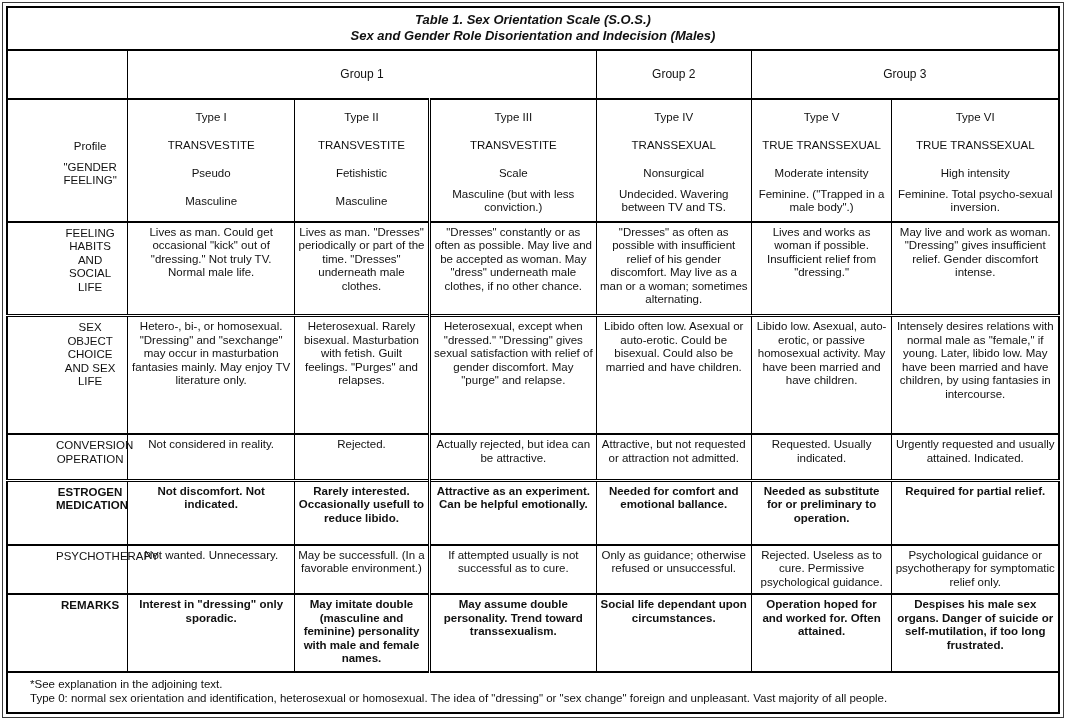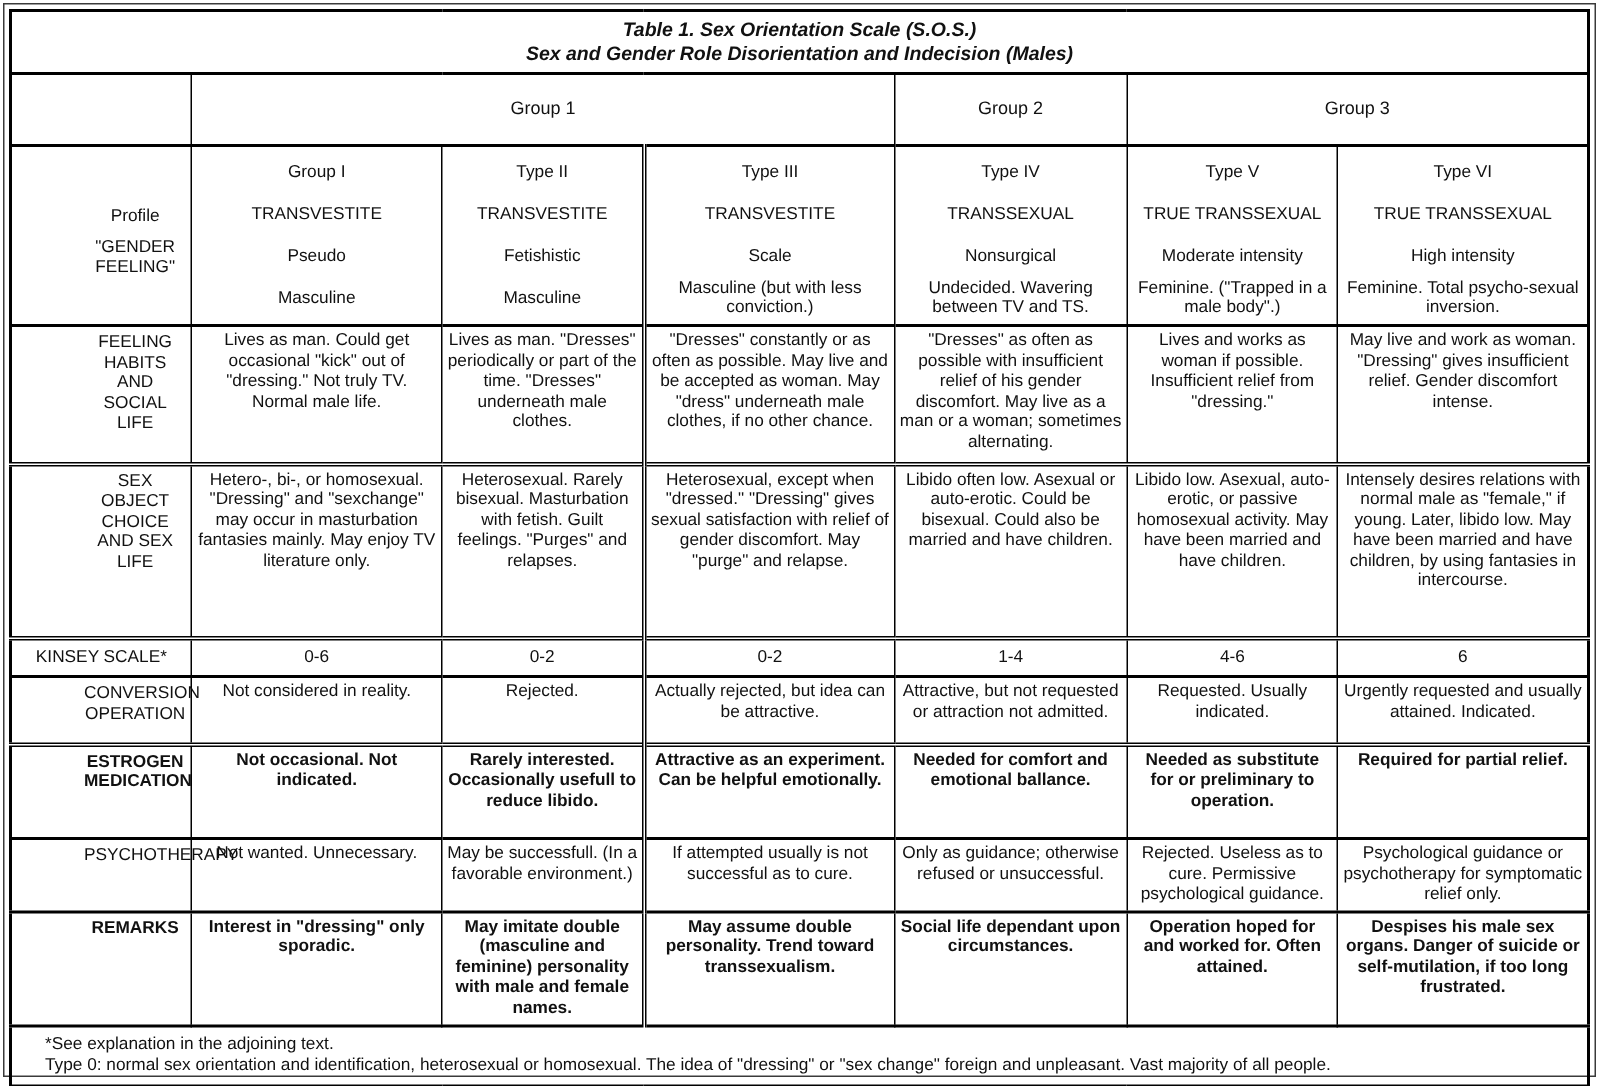--- a/index.html
+++ b/index.html
@@ -54,21 +54,21 @@
     <td colspan="2">Group 3</td>
   </tr>
 
   <tr class="profile-row">
     <td class="rowlabel">
       <div class="spacer"></div>
       <div class="pl">Profile</div>
       <div class="pl">"GENDER FEELING"</div>
     </td>
     <td>
-      <div class="pl">Group I</div>
+      <div class="pl">Type I</div>
       <div class="pl">TRANSVESTITE</div>
       <div class="pl">Pseudo</div>
       <div class="pl">Masculine</div>
     </td>
     <td>
       <div class="pl">Type II</div>
       <div class="pl">TRANSVESTITE</div>
       <div class="pl">Fetishistic</div>
       <div class="pl">Masculine</div>
     </td>
@@ -111,43 +111,34 @@
   <tr class="sexobj tD">
     <td class="rowlabel">SEX OBJECT CHOICE AND SEX LIFE</td>
     <td>Hetero-, bi-, or homosexual. "Dressing" and "sexchange" may occur in masturbation fantasies mainly. May enjoy TV literature only.</td>
     <td>Heterosexual. Rarely bisexual. Masturbation with fetish. Guilt feelings. "Purges" and relapses.</td>
     <td class="colD">Heterosexual, except when "dressed." "Dressing" gives sexual satisfaction with relief of gender discomfort. May "purge" and relapse.</td>
     <td>Libido often low. Asexual or auto-erotic. Could be bisexual. Could also be married and have children.</td>
     <td>Libido low. Asexual, auto-erotic, or passive homosexual activity. May have been married and have children.</td>
     <td>Intensely desires relations with normal male as "female," if young. Later, libido low. May have been married and have children, by using fantasies in intercourse.</td>
   </tr>
 
-  <tr class="kinsey tD">
-    <td>KINSEY SCALE*</td>
-    <td>0-6</td>
-    <td>0-2</td>
-    <td class="colD">0-2</td>
-    <td>1-4</td>
-    <td>4-6</td>
-    <td>6</td>
-  </tr>
 
   <tr class="conversion t2">
     <td class="rowlabel">CONVERSION OPERATION</td>
     <td>Not considered in reality.</td>
     <td>Rejected.</td>
     <td class="colD">Actually rejected, but idea can be attractive.</td>
     <td>Attractive, but not requested or attraction not admitted.</td>
     <td>Requested. Usually indicated.</td>
     <td>Urgently requested and usually attained. Indicated.</td>
   </tr>
 
   <tr class="estrogen tD">
     <td class="rowlabel">ESTROGEN MEDICATION</td>
-    <td>Not occasional. Not indicated.</td>
+    <td>Not discomfort. Not indicated.</td>
     <td>Rarely interested. Occasionally usefull to reduce libido.</td>
     <td class="colD">Attractive as an experiment. Can be helpful emotionally.</td>
     <td>Needed for comfort and emotional ballance.</td>
     <td>Needed as substitute for or preliminary to operation.</td>
     <td>Required for partial relief.</td>
   </tr>
 
   <tr class="psych t2">
     <td class="rowlabel">PSYCHOTHERAPY</td>
     <td>Not wanted. Unnecessary.</td>

